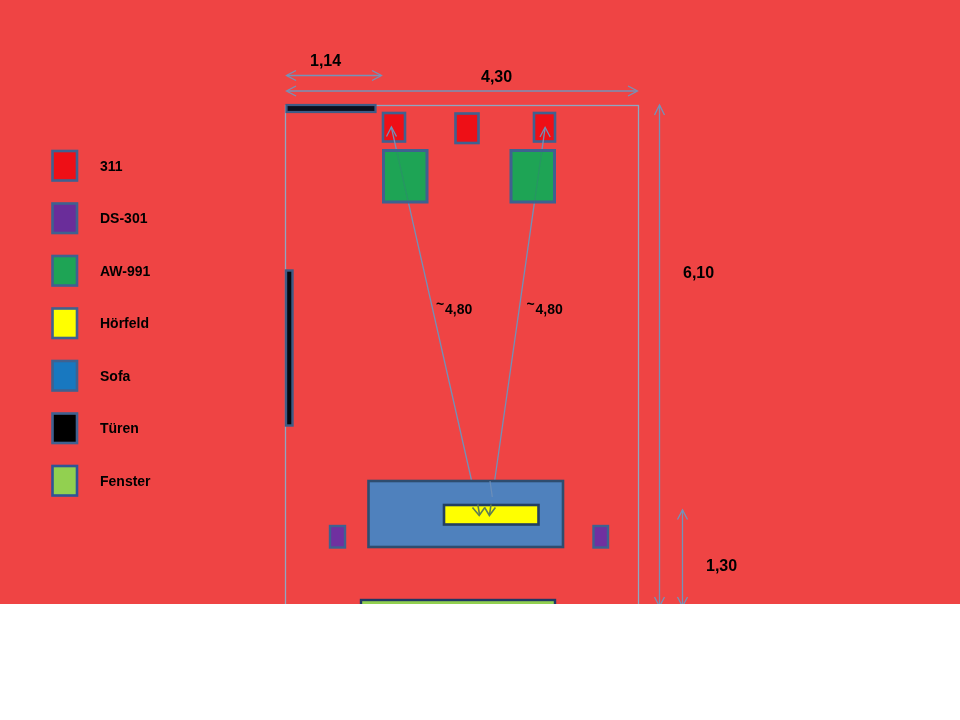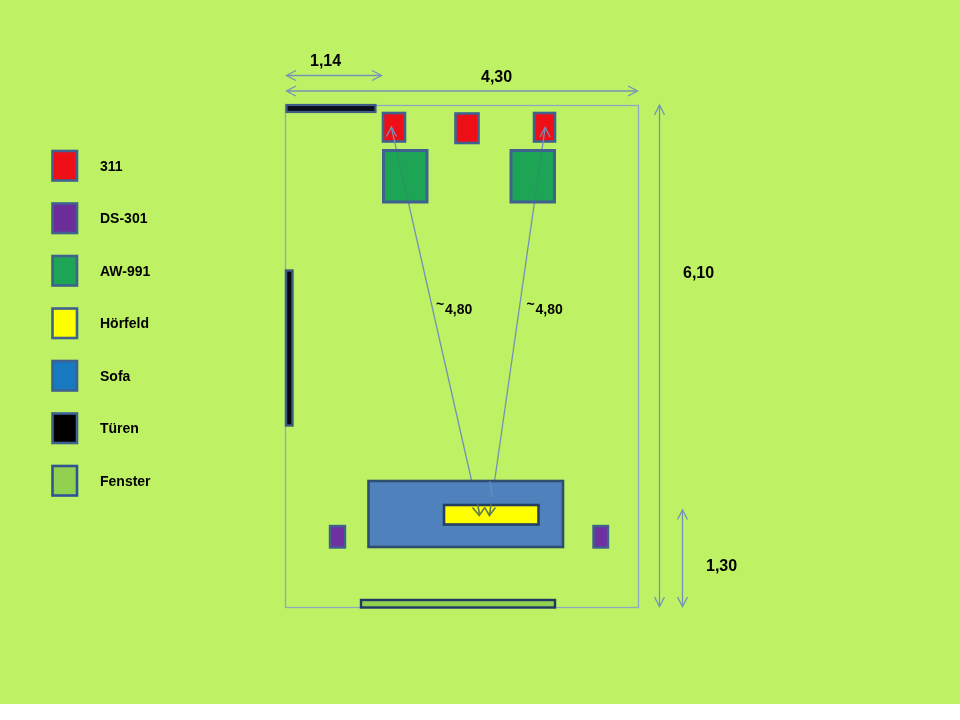--- a/index.html
+++ b/index.html
@@ -1,16 +1,16 @@
 <!DOCTYPE html>
 <html><head>
 <meta charset="utf-8">
 <style>
   html,body{margin:0;padding:0;background:#ffffff;}
-  .page{position:relative;width:960px;height:704px;background:#bef264;overflow:hidden;
+  .page{position:relative;width:960px;height:604px;background:#ef4444;overflow:hidden;
         font-family:"Liberation Sans", sans-serif;}
   text{font-family:"Liberation Sans", sans-serif;font-weight:bold;fill:#000000;}
 </style>
 </head>
 <body>
 <div class="page">
 <svg width="960" height="720" viewBox="0 0 960 720" xmlns="http://www.w3.org/2000/svg">
 
   <rect x="285.5" y="105.5" width="353" height="502" fill="none" stroke="#8ea7c2" stroke-width="1.3"></rect>
 

